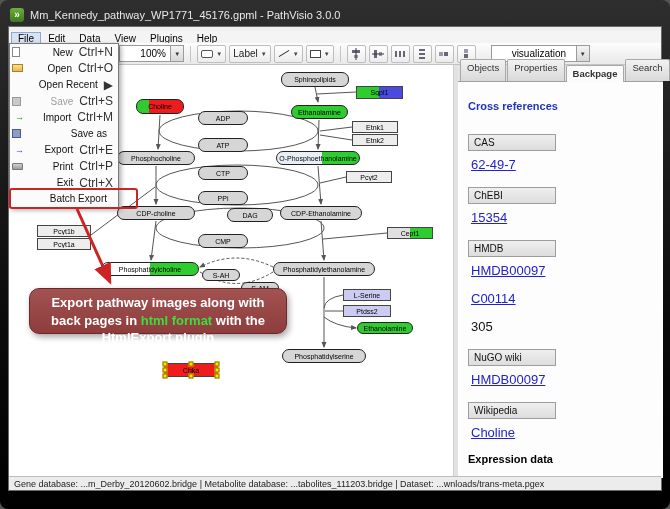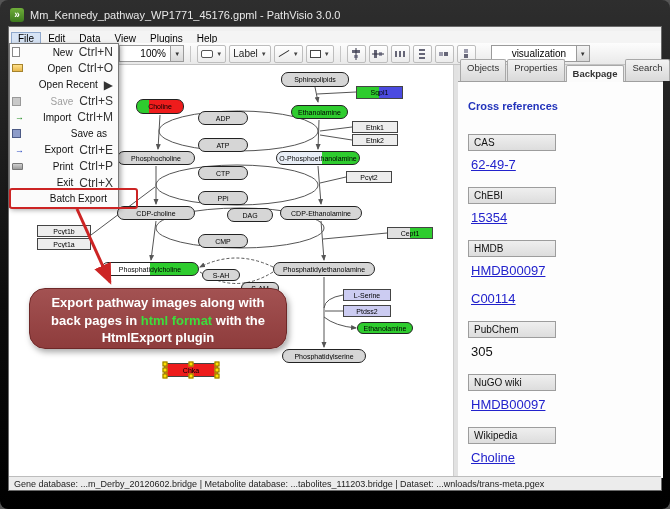--- a/index.html
+++ b/index.html
@@ -49,21 +49,21 @@
   
   .statusbar{position:absolute;left:0;bottom:0;right:0;height:14px;background:#ececec;border-top:1px solid #bdbdbd;display:flex;align-items:center;font-size:9px;color:#222;padding-left:5px;white-space:nowrap;overflow:hidden;}
   
   .node{position:absolute;border:1px solid #333;display:flex;align-items:center;justify-content:center;font-size:7px;line-height:1;color:#000;z-index:2;}
   .node.metabolite{border-radius:7px;border-color:#222;}
   .node.gene{border-radius:0;border-color:#444;}
   .node .lbl{display:block;width:100%;text-align:center;white-space:nowrap;overflow:hidden;}
   .handle{position:absolute;width:5px;height:5px;background:#ffe000;border:1px solid #8a7000;transform:translate(-50%,-50%);z-index:3;}
   #edges-svg{position:absolute;left:0;top:0;z-index:1;}
   
-  .callout{position:absolute;left:20px;top:223px;width:258px;height:61px;background:linear-gradient(#a35252,#8e3c3c);border:1px solid #6e2828;border-radius:16px;box-shadow:2px 3px 6px rgba(0,0,0,.35);color:#fff;font-weight:bold;font-size:13px;text-align:center;padding:5px 8px;z-index:5;line-height:1.35;}
+  .callout{position:absolute;left:20px;top:223px;width:258px;height:46px;background:linear-gradient(#a35252,#8e3c3c);border:1px solid #6e2828;border-radius:10px;box-shadow:2px 3px 6px rgba(0,0,0,.35);color:#fff;font-weight:bold;font-size:13px;text-align:center;padding:5px 8px;z-index:5;line-height:1.35;}
   .callout .hl{color:#3ddd3d;}
   
   .filemenu{position:absolute;left:0;top:16px;width:110px;background:#fbfbfb;border:1px solid #7a7a7a;box-shadow:2px 2px 5px rgba(0,0,0,.35);z-index:50;}
   .menu-item{height:16.3px;display:flex;align-items:center;padding:0 5px 0 2px;font-size:10px;color:#111;cursor:default;}
   .mi-icon{width:15px;height:12px;display:inline-flex;align-items:center;justify-content:center;margin-right:3px;font-size:9px;}
   .mi-label{flex:1;white-space:nowrap;text-align:right;}
   .mi-shortcut{font-size:12px;color:#333;margin-left:6px;}
   .menu-item.disabled{color:#9f9f9f;}
   .ic-new-file{width:8px;height:10px;background:#fff;border:1px solid #888;}
   .ic-open-folder{width:11px;height:8px;background:linear-gradient(#ffe08a,#e8b84b);border:1px solid #a5832d;}
@@ -318,21 +318,21 @@
             <span class="tab active">Backpage</span>
             <span class="tab">Search</span>
           </div>
         <div class="panel-content">
           <div class="xref-heading">Cross references</div>
           <div id="xref-sections">
               <div class="xsec"><div class="xhead">CAS</div><a class="xval link" href="#">62-49-7</a></div>
               <div class="xsec"><div class="xhead">ChEBI</div><a class="xval link" href="#">15354</a></div>
               <div class="xsec"><div class="xhead">HMDB</div><a class="xval link" href="#">HMDB00097</a></div>
               <div class="xsec"><a class="xval link" href="#">C00114</a></div>
-              <div class="xsec"><div class="xhead">PubChem</div><div class="xval">305</div></div>
+              <div class="xsec"><div class="xval">305</div></div>
               <div class="xsec"><div class="xhead">NuGO wiki</div><a class="xval link" href="#">HMDB00097</a></div>
               <div class="xsec"><div class="xhead">Wikipedia</div><a class="xval link" href="#">Choline</a></div>
             </div>
           <div class="expr-heading">Expression data</div>
         </div>
       </div>
     </div>
 
     <div class="statusbar">
       <span>Gene database: ...m_Derby_20120602.bridge | Metabolite database: ...tabolites_111203.bridge | Dataset: ...wnloads/trans-meta.pgex</span>

